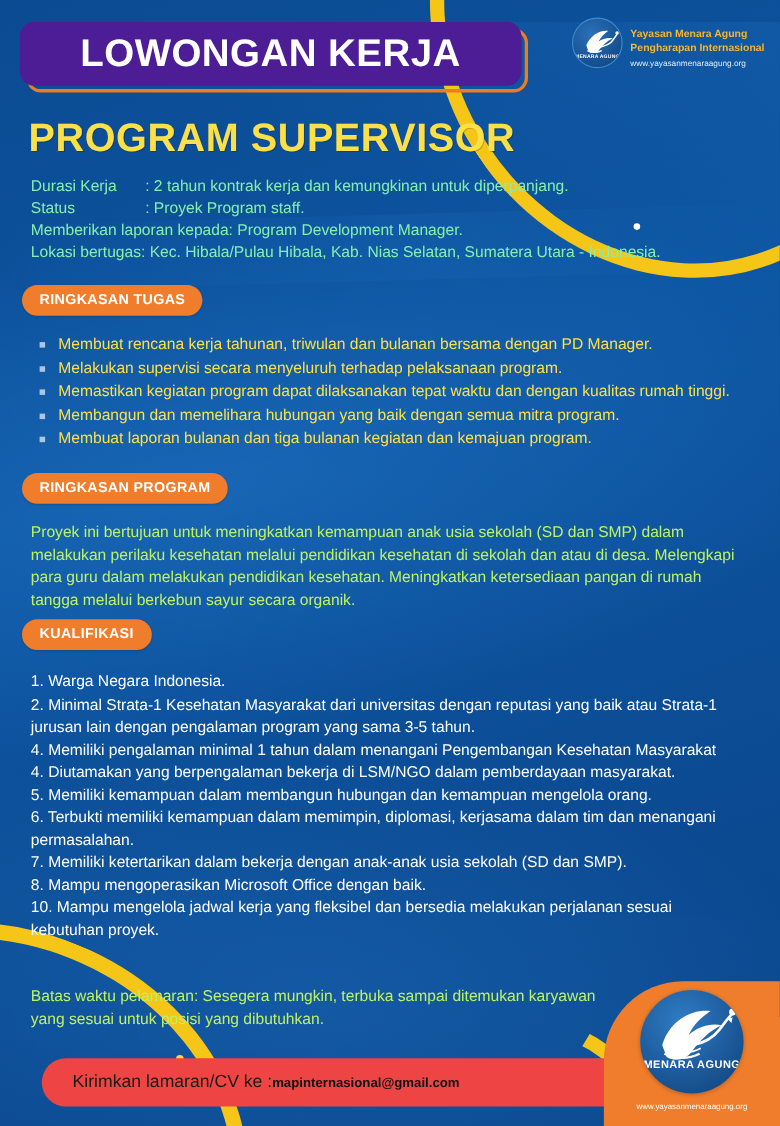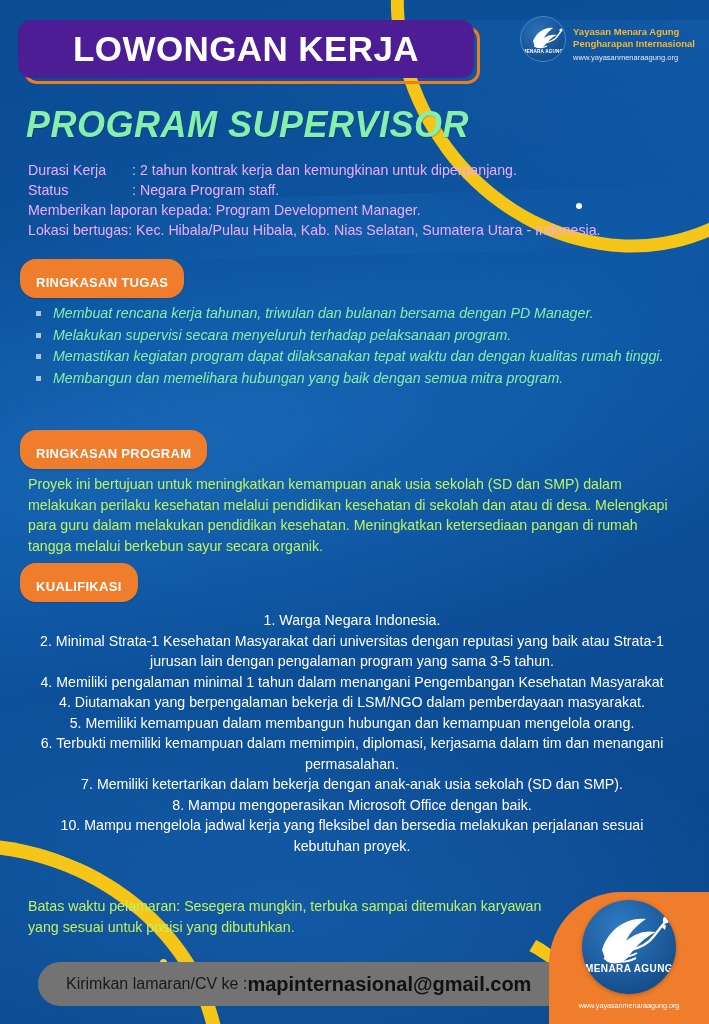--- a/index.html
+++ b/index.html
@@ -206,77 +206,75 @@
     font-size: 7.5px;
     margin-top: 3px;
     white-space: nowrap;
   }
 
   
   .job-title {
     position: absolute;
     left: 26px;
     top: 104px;
-    color: #86efac;
+    color: #fde047;
     font-size: 36px;
     font-weight: bold;
-    font-style: italic;
     letter-spacing: 0.5px;
     text-shadow: 1px 1px 0 rgba(0,0,0,0.18);
     white-space: nowrap;
   }
 
   
   .meta {
     position: absolute;
     left: 28px;
     top: 160px;
     width: 640px;
   }
   .meta-row {
-    color: #f0abfc;
+    color: #86efac;
     font-size: 14.2px;
     line-height: 20px;
     white-space: nowrap;
   }
   .meta-row .lbl { display: inline-block; width: 104px; }
 
   
   .sec-badge {
     position: absolute;
     background: #ef7d2b;
     color: #ffffff;
     border-radius: 16px;
     font-size: 13px;
     font-weight: bold;
     letter-spacing: 0.3px;
-    padding: 16px 16px 8px 16px;
+    padding: 5px 16px 8px 16px;
     white-space: nowrap;
     box-shadow: 0 1px 2px rgba(0,0,0,0.15);
   }
   #badge-tugas   { left: 20px; top: 259px; }
   #badge-program { left: 20px; top: 430px; }
   #badge-kualif  { left: 20px; top: 563px; }
 
   
   .tugas-list {
     position: absolute;
     left: 34px;
     top: 303px;
     width: 642px;
     list-style: none;
   }
   .tugas-list li {
-    color: #86efac;
+    color: #fde047;
     font-size: 14.2px;
     line-height: 20.5px;
     padding-left: 19px;
     position: relative;
     margin-bottom: 1px;
-    font-style: italic;
   }
   .tugas-list li::before {
     content: "";
     position: absolute;
     left: 2px;
     top: 8px;
     width: 5px;
     height: 5px;
     background: #a9c7e4;
   }
@@ -296,44 +294,43 @@
     position: absolute;
     left: 28px;
     top: 610px;
     width: 648px;
     list-style: none;
   }
   .kualif-list li {
     color: #ffffff;
     font-size: 14.2px;
     line-height: 20.5px;
-    text-align: center;
   }
 
   
   .contact-bar {
     position: absolute;
     left: 38px;
     bottom: 18px;
     width: 560px;
     height: 44px;
-    background: #737373;
+    background: #ef4444;
     border-radius: 22px;
     display: flex;
     align-items: center;
     padding-left: 28px;
   }
   .contact-text {
     color: #1a1a1a;
     font-size: 16px;
     white-space: nowrap;
   }
   .contact-email {
     color: #111111;
-    font-size: 20px;
+    font-size: 12px;
     font-weight: bold;
     white-space: nowrap;
   }
 
   
   .org-bottom {
     position: absolute;
     right: 0;
     bottom: 0;
     width: 160px;
@@ -416,37 +413,38 @@
   </div>
 </div>
 
 <div class="job-title">PROGRAM SUPERVISOR</div>
 
 <div class="meta">
   <div class="meta-row">
     <span class="lbl">Durasi Kerja</span><span>: 2 tahun kontrak kerja dan kemungkinan untuk diperpanjang.</span>
   </div>
   <div class="meta-row">
-    <span class="lbl">Status</span><span>: Negara Program staff.</span>
+    <span class="lbl">Status</span><span>: Proyek Program staff.</span>
   </div>
   <div class="meta-row">
     <span>Memberikan laporan kepada: Program Development Manager.</span>
   </div>
   <div class="meta-row">
     <span>Lokasi bertugas: Kec. Hibala/Pulau Hibala, Kab. Nias Selatan, Sumatera Utara - Indonesia.</span>
   </div>
 </div>
 
 <div class="sec-badge" id="badge-tugas">RINGKASAN TUGAS</div>
 
 <ul class="tugas-list">
   <li>Membuat rencana kerja tahunan, triwulan dan bulanan bersama dengan PD Manager.</li>
   <li>Melakukan supervisi secara menyeluruh terhadap pelaksanaan program.</li>
   <li>Memastikan kegiatan program dapat dilaksanakan tepat waktu dan dengan kualitas rumah tinggi.</li>
   <li>Membangun dan memelihara hubungan yang baik dengan semua mitra program.</li>
+  <li>Membuat laporan bulanan dan tiga bulanan kegiatan dan kemajuan program.</li>
 </ul>
 
 <div class="sec-badge" id="badge-program">RINGKASAN PROGRAM</div>
 
 <div class="para" id="para-program">Proyek ini bertujuan untuk meningkatkan kemampuan anak usia sekolah (SD dan SMP) dalam melakukan perilaku kesehatan melalui pendidikan kesehatan di sekolah dan atau di desa. Melengkapi para guru dalam melakukan pendidikan kesehatan. Meningkatkan ketersediaan pangan di rumah tangga melalui berkebun sayur secara organik.</div>
 
 <div class="sec-badge" id="badge-kualif">KUALIFIKASI</div>
 
 <ul class="kualif-list">
   <li>1. Warga Negara Indonesia.</li>

